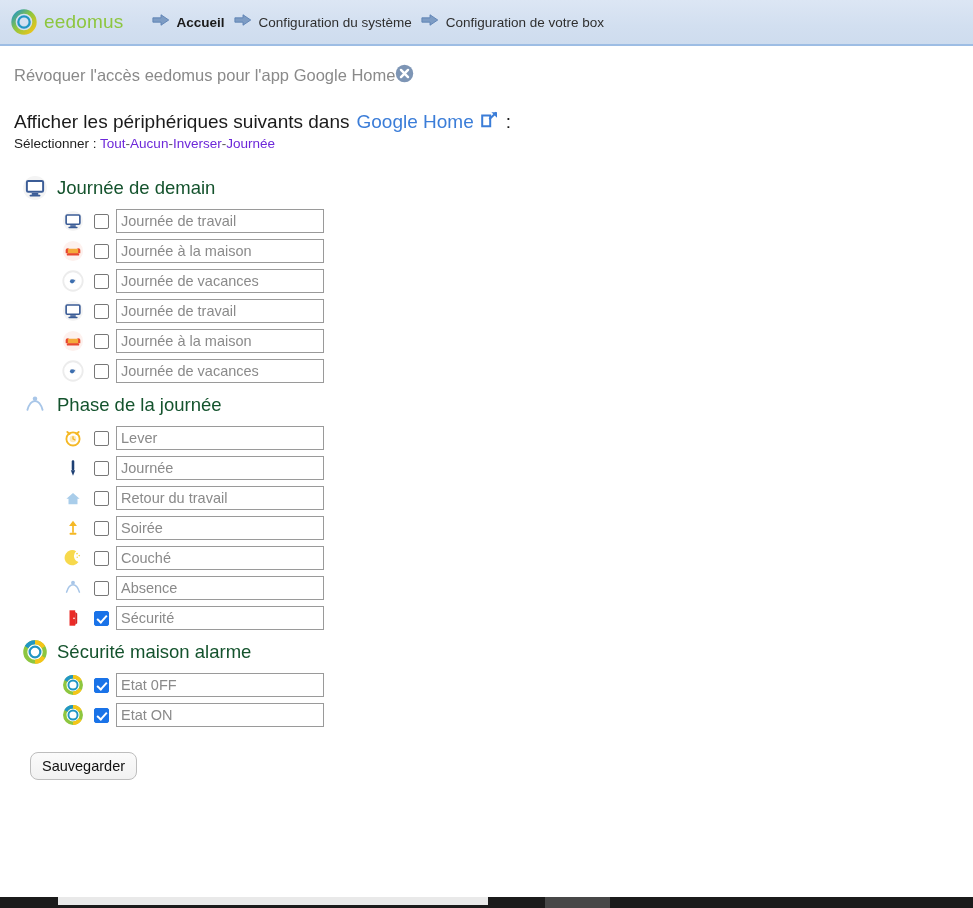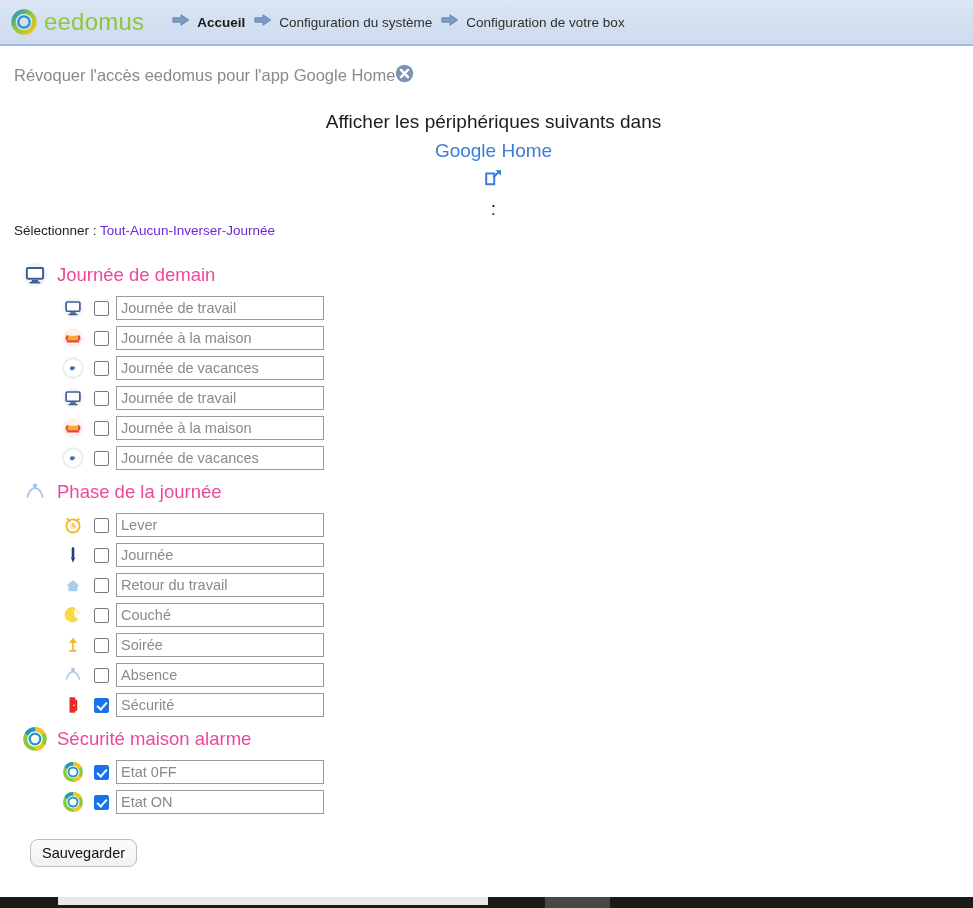--- a/index.html
+++ b/index.html
@@ -16,21 +16,21 @@
     height: 46px;
     width: 100%;
     background: linear-gradient(180deg, #dce6f4 0%, #d2dff0 60%, #cedcee 100%);
     border-bottom: 2px solid #9dbde4;
     display: flex;
     align-items: center;
     padding: 0 0 0 10px;
   }
   .logo-wrap { display: flex; align-items: center; gap: 6px; }
   .logo-ring { width: 28px; height: 28px; display: block; }
-  .logo-text { font-size: 24px; letter-spacing: .2px; }
+  .logo-text { font-size: 19px; letter-spacing: .2px; }
   .logo-text .ee { color: #8dc63f; }
   .logo-text .dom { color: #8dc63f; }
 
   .crumbs { display: flex; align-items: flex-end; margin-left: 28px; gap: 0; }
   .crumb { display: flex; align-items: center; }
   .arrow-ico { width: 18px; height: 14px; margin: 0 7px 0 0; flex: none; }
   .crumb-label { font-size: 13.5px; color: #2f2f2f; white-space: nowrap; }
   .crumb-label.active { font-weight: bold; color: #1a1a1a; }
   .crumb + .crumb .arrow-ico { margin-left: 9px; }
 
@@ -40,38 +40,37 @@
   .revoke-row {
     display: flex; align-items: center; 
     font-size: 16.5px; color: #8a8a8a; margin-bottom: 24px;
   }
   .x-ico { width: 19px; height: 19px; flex: none; }
 
   .headline {
     font-size: 19px; color: #1b1b1b;
     display: flex; align-items: center; gap: 7px;
     margin-bottom: 3px;
-    flex-direction: column;
   }
   .headline .gh { color: #3b7dd8; }
   .ext-ico { width: 18px; height: 17px; flex: none; }
   .headline .colon { color: #1b1b1b; }
 
   .selectline { font-size: 13.5px; color: #222; margin-bottom: 22px; }
   .selectline a { color: #6d28d9; text-decoration: none; cursor: pointer; }
   .selectline .sep { color: #555; }
 
   
   .group { margin-bottom: 0px; }
   .group-head {
     display: flex; align-items: center; gap: 9px;
     height: 30px; margin: 4px 0 3px 8px;
   }
   .group-head .gicon { width: 26px; height: 26px; flex: none; }
-  .group-title { font-size: 18.5px; color: #ec4899; }
+  .group-title { font-size: 18.5px; color: #14532d; }
 
   .item {
     display: flex; align-items: center;
     height: 30px; margin-left: 48px;
   }
   .item .iicon { width: 26px; height: 22px; flex: none; margin-right: 6px; }
   .item .cb { margin: 0 7px 0 0; }
 
   
   .cb {
@@ -313,36 +312,36 @@
         </div>
         <div class="item">
           <span class="iicon"><svg width="22" height="22" viewBox="0 0 24 24">
               <path d="M12 6.6l7.2 6.1h-2.3v6.2H7.1v-6.2H4.8z" fill="#a9cdea"></path>
             </svg></span>
           <span class="cb" role="checkbox" aria-checked="false"></span>
           <input type="text" class="txtbox" placeholder="Retour du travail" style="">
         </div>
         <div class="item">
           <span class="iicon"><svg width="22" height="22" viewBox="0 0 24 24">
+              <path d="M12 4.2l4.3 5.6H7.7z" fill="#f5b824"></path>
+              <rect x="11.1" y="9.8" width="1.8" height="7.4" fill="#f5b824"></rect>
+              <rect x="8.2" y="17.2" width="7.6" height="2.2" rx="1" fill="#f5b824"></rect>
+            </svg></span>
+          <span class="cb" role="checkbox" aria-checked="false"></span>
+          <input type="text" class="txtbox" placeholder="Soirée" style="">
+        </div>
+        <div class="item">
+          <span class="iicon"><svg width="22" height="22" viewBox="0 0 24 24">
               <path d="M15.4 4.6A8.3 8.3 0 1 0 18 16.4 6.9 6.9 0 0 1 15.4 4.6z" fill="#f7d94c"></path>
               <circle cx="16.4" cy="7.2" r="1" fill="#f7d94c"></circle>
               <circle cx="18.8" cy="9.4" r=".9" fill="#f7d94c"></circle>
               <circle cx="16.6" cy="11.2" r=".8" fill="#f7d94c"></circle>
             </svg></span>
           <span class="cb" role="checkbox" aria-checked="false"></span>
           <input type="text" class="txtbox" placeholder="Couché" style="">
-        </div>
-        <div class="item">
-          <span class="iicon"><svg width="22" height="22" viewBox="0 0 24 24">
-              <path d="M12 4.2l4.3 5.6H7.7z" fill="#f5b824"></path>
-              <rect x="11.1" y="9.8" width="1.8" height="7.4" fill="#f5b824"></rect>
-              <rect x="8.2" y="17.2" width="7.6" height="2.2" rx="1" fill="#f5b824"></rect>
-            </svg></span>
-          <span class="cb" role="checkbox" aria-checked="false"></span>
-          <input type="text" class="txtbox" placeholder="Soirée" style="">
         </div>
         <div class="item">
           <span class="iicon"><svg width="22" height="22" viewBox="0 0 24 24">
               <path d="M5 16.5C6.4 11.6 8.9 8.4 12 8.4s5.6 3.2 7 8.1" fill="none" stroke="#a8c6e8" stroke-width="1.7" stroke-linecap="round"></path>
               <circle cx="12" cy="6.2" r="2.1" fill="#a8c6e8"></circle>
             </svg></span>
           <span class="cb" role="checkbox" aria-checked="false"></span>
           <input type="text" class="txtbox" placeholder="Absence" style="">
         </div>
         <div class="item">

